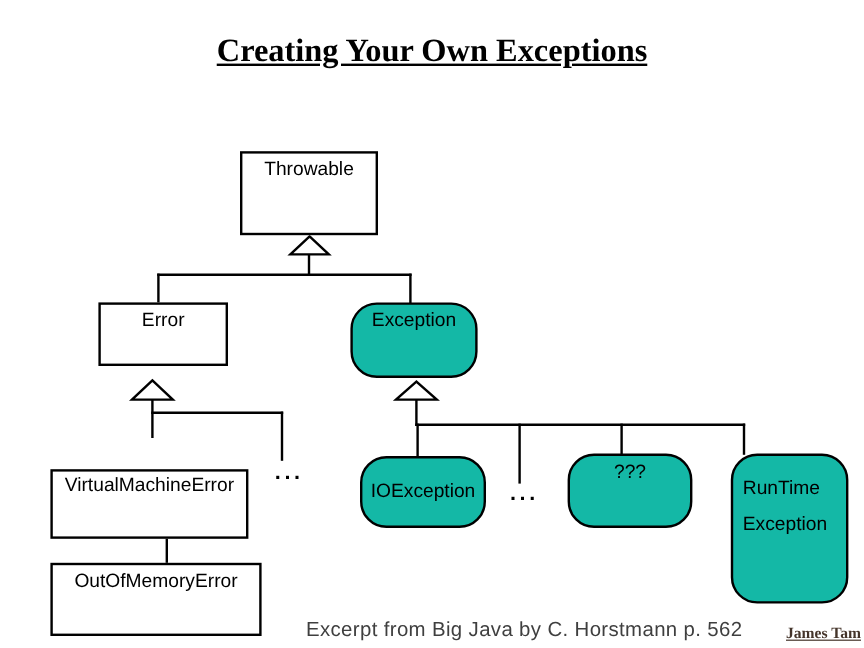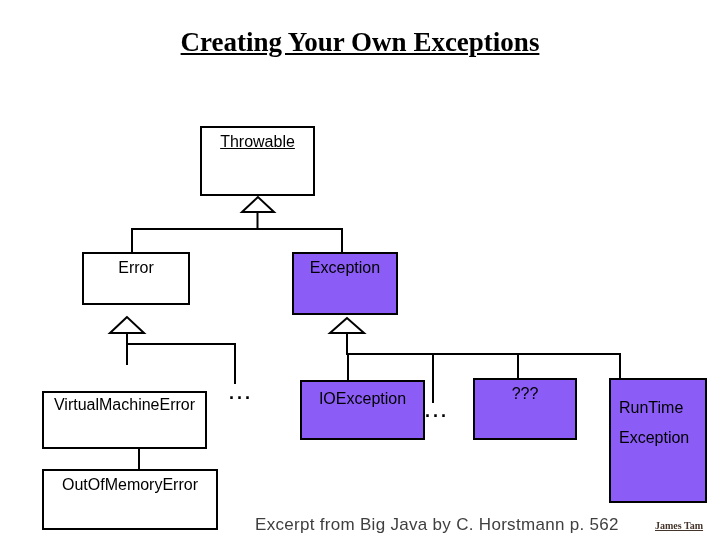--- a/index.html
+++ b/index.html
@@ -35,27 +35,27 @@
     position: absolute;
     box-sizing: border-box;
     border: 2px solid #000000;
     background: #ffffff;
     color: #000000;
     font-size: 16px;
     text-align: center;
     padding-top: 5px;
     line-height: 18px;
   }
-  .node.highlight { background: #8b5cf6; }
-  .node-throwable { left: 200px; top: 126px; width: 115px; height: 70px; text-decoration: underline; }
+  .node.highlight { background: #14b8a6; border-radius: 22px; }
+  .node-throwable { left: 200px; top: 126px; width: 115px; height: 70px; }
   .node-error { left: 82px; top: 252px; width: 108px; height: 53px; }
   .node-exception { left: 292px; top: 252px; width: 106px; height: 63px; }
   .node-virtual-machine-error { left: 42px; top: 364px; width: 165px; height: 58px; padding-top: 3px; margin-top: 27px; }
   .node-out-of-memory-error { left: 42px; top: 469px; width: 176px; height: 61px; }
-  .node-io-exception { left: 300px; top: 380px; width: 125px; height: 60px; padding-top: 8px; }
+  .node-io-exception { left: 300px; top: 380px; width: 105px; height: 60px; padding-top: 19px; }
   .node-unknown { left: 473px; top: 378px; width: 104px; height: 62px; }
   .node-runtime-exception {
     left: 609px; top: 378px; width: 98px; height: 125px;
     text-align: left; padding-left: 8px; padding-top: 13px;
   }
   .node-runtime-exception .line { display: block; line-height: 30px; }
   .ellipsis {
     position: absolute;
     font-size: 18px;
     font-weight: bold;
@@ -71,21 +71,21 @@
     top: 515px;
     font-size: 17px;
     color: #3f3f3f;
     letter-spacing: 0.3px;
   }
   .author {
     position: absolute;
     left: 655px;
     top: 520px;
     font-family: "Liberation Serif", serif;
-    font-size: 10px;
+    font-size: 13px;
     font-weight: bold;
     color: #44342a;
     text-decoration: underline;
   }
 </style>
 </head>
 <body>
 
 <div class="slide">
 

